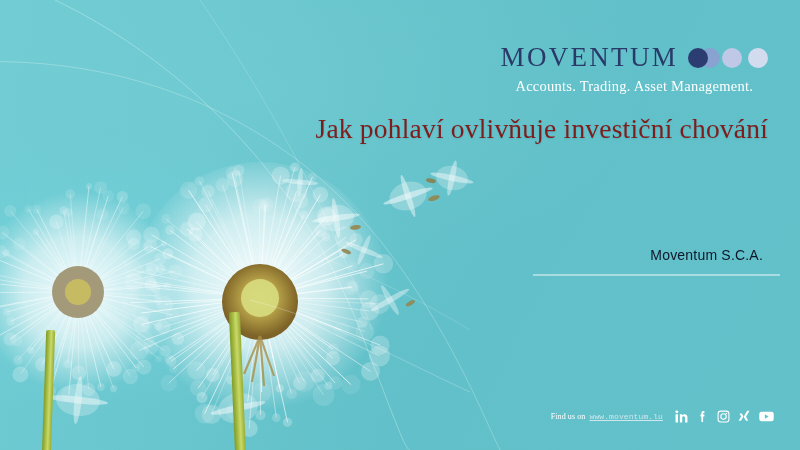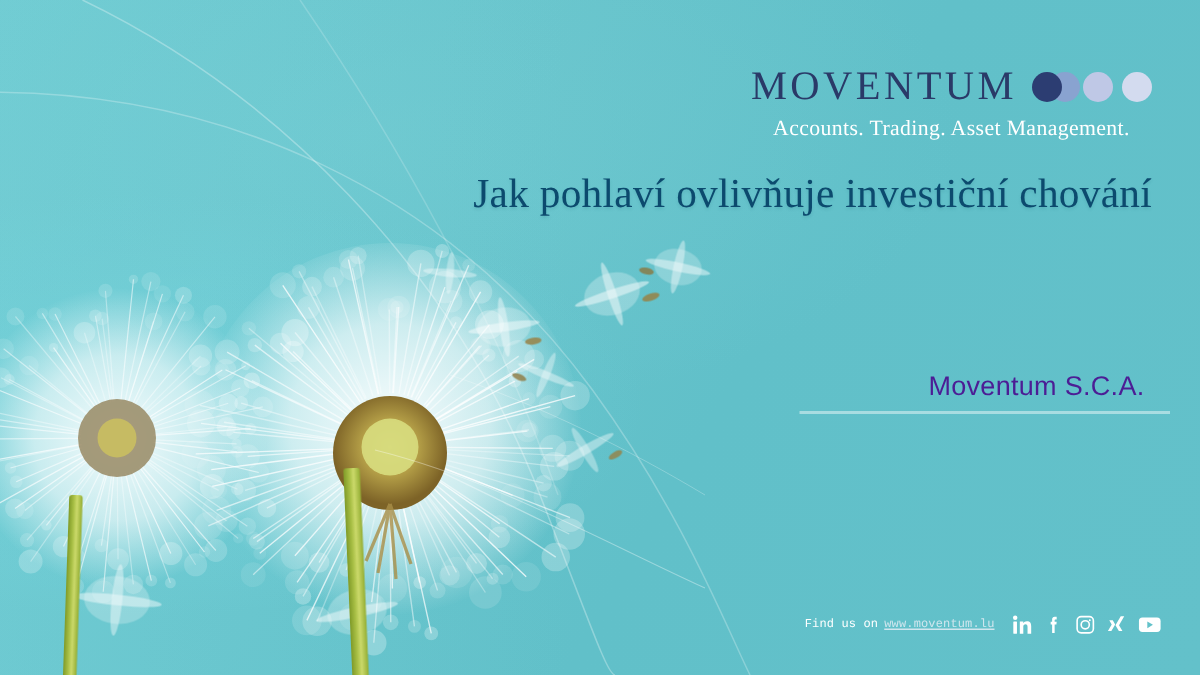--- a/index.html
+++ b/index.html
@@ -79,53 +79,53 @@
     white-space:nowrap;
     text-align:center;
   }
 
   
   .slide-title {
     position:absolute;
     right:32px; top:113px;
     font-family:"Liberation Serif", serif;
     font-size:27.5px;
-    color:#0c4a6e;
+    color:#7f1d1d;
     letter-spacing:0.2px;
     white-space:nowrap;
     text-shadow:0 1px 2px rgba(40,110,120,0.18);
   }
 
   
   .presenter {
     position:absolute;
     right:37px; top:247px;
     font-family:"Liberation Sans", sans-serif;
-    font-size:18px;
-    color:#4c1d95;
+    font-size:14px;
+    color:#0f172a;
     letter-spacing:0.2px;
     white-space:nowrap;
     margin-left:40px;
   }
   .divider {
     position:absolute;
     left:533px; top:274px;
     width:247px; height:2px;
     background:rgba(255,255,255,0.45);
   }
 
   
   .footer {
     position:absolute;
     right:26px; bottom:27px;
     display:flex; align-items:center; gap:7px;
     white-space:nowrap;
   }
   .find-us {
-    font-family:Liberation Mono, monospace;
+    font-family:Liberation Serif, serif;
     font-size:8px;
     color:#ffffff;
     letter-spacing:0.1px;
   }
   .site-link {
     font-family:"Liberation Sans", sans-serif;
     font-size:8px;
     color:#cfe6ee;
     text-decoration:underline;
     letter-spacing:0.1px;

